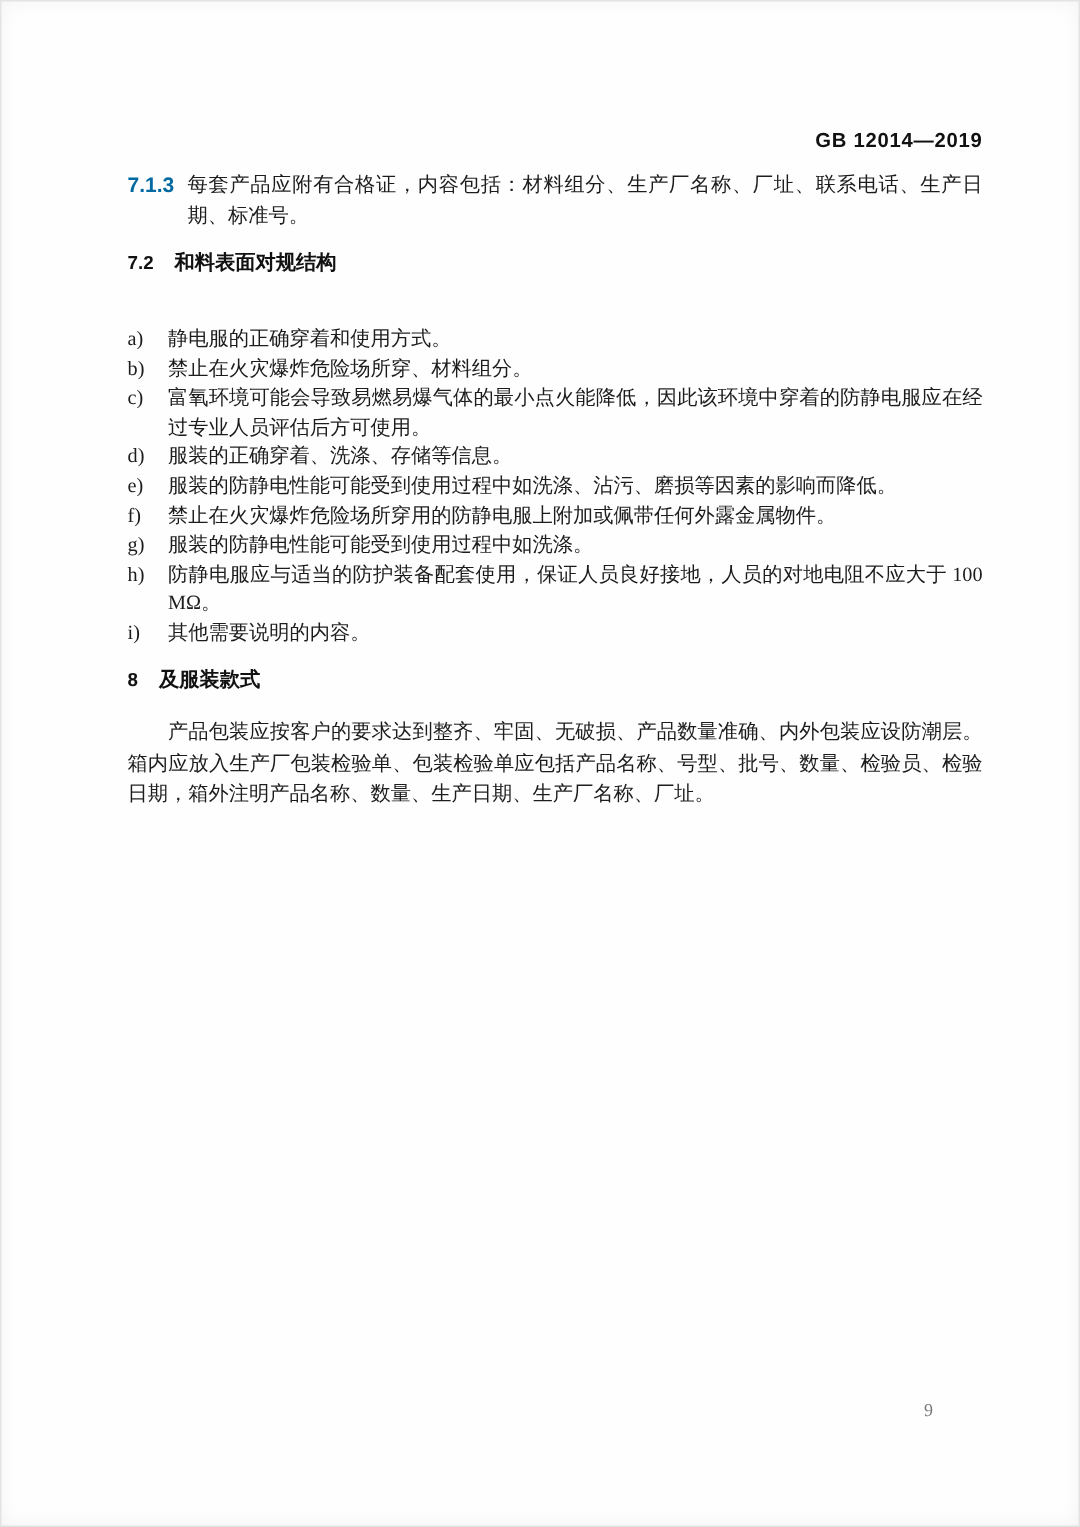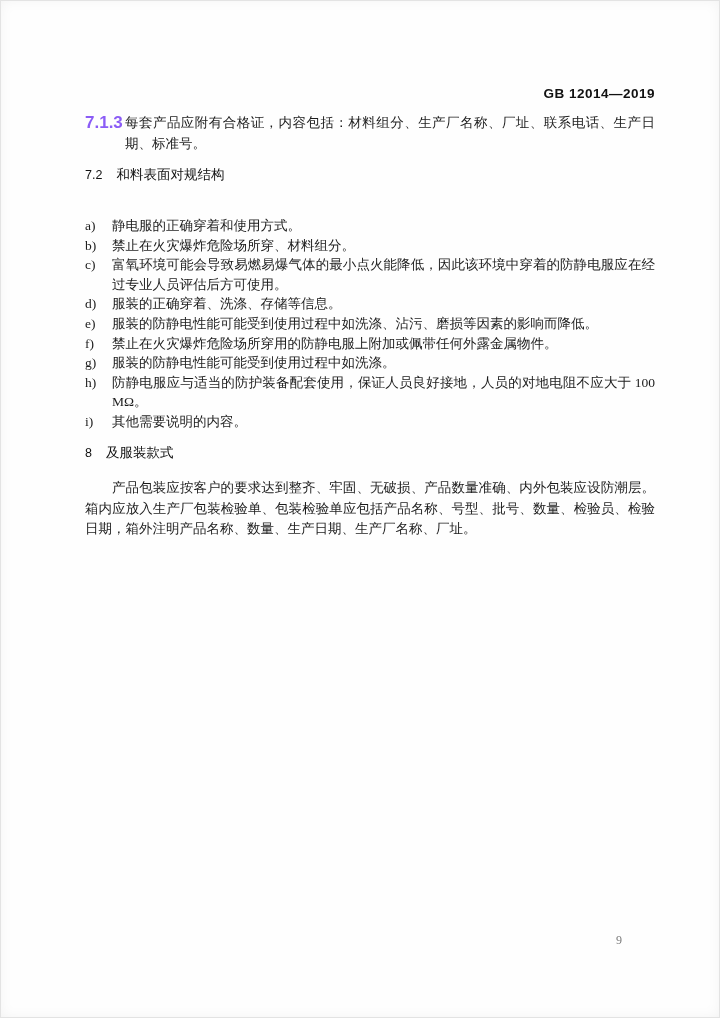--- a/index.html
+++ b/index.html
@@ -33,29 +33,29 @@
   .clauses { top: 113px; }
   .clause-line {
     display: flex;
     line-height: 20.5px;
     text-align: justify;
   }
   .clause-num {
     flex: 0 0 40px;
     font-family: "Liberation Sans", "DejaVu Sans", sans-serif;
     font-weight: bold;
-    font-size: 17px;
-    color: #8b5cf6;
+    font-size: 14px;
+    color: #0369a1;
   }
   .clause-text { flex: 1; text-align: justify; }
   .sub-heading {
     position: absolute;
     left: 85px;
     font-family: "Liberation Sans", "DejaVu Sans", sans-serif;
-    font-weight: normal;
+    font-weight: bold;
     font-size: 13.5px;
     color: #111;
   }
   .sub-heading .h-num { margin-right: 14px; font-size: 12.5px; }
   .heading-7-2 { top: 166px; }
   .heading-8 { top: 444px; }
   .intro {
     top: 197px;
     line-height: 20px;
     text-indent: 2em;

